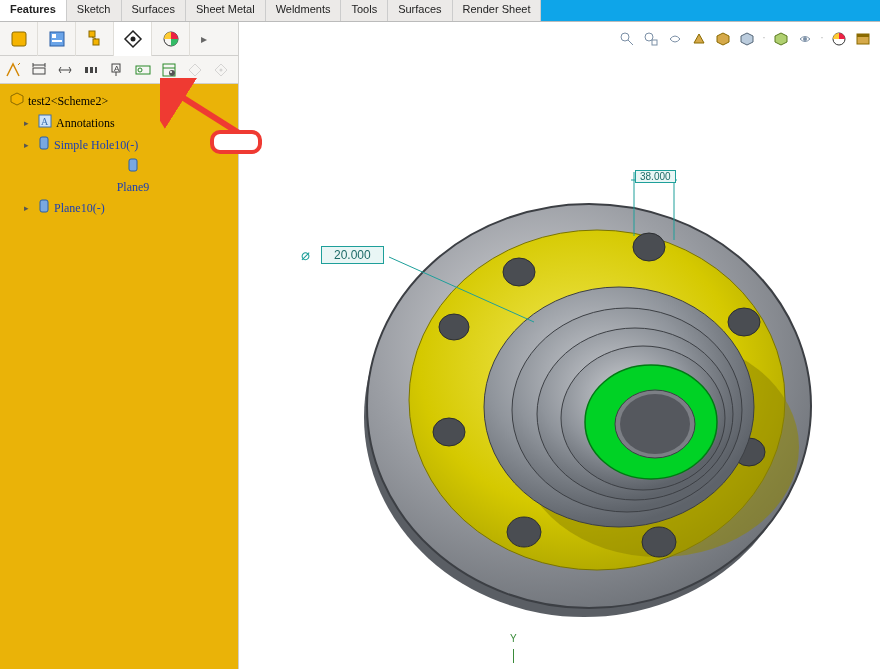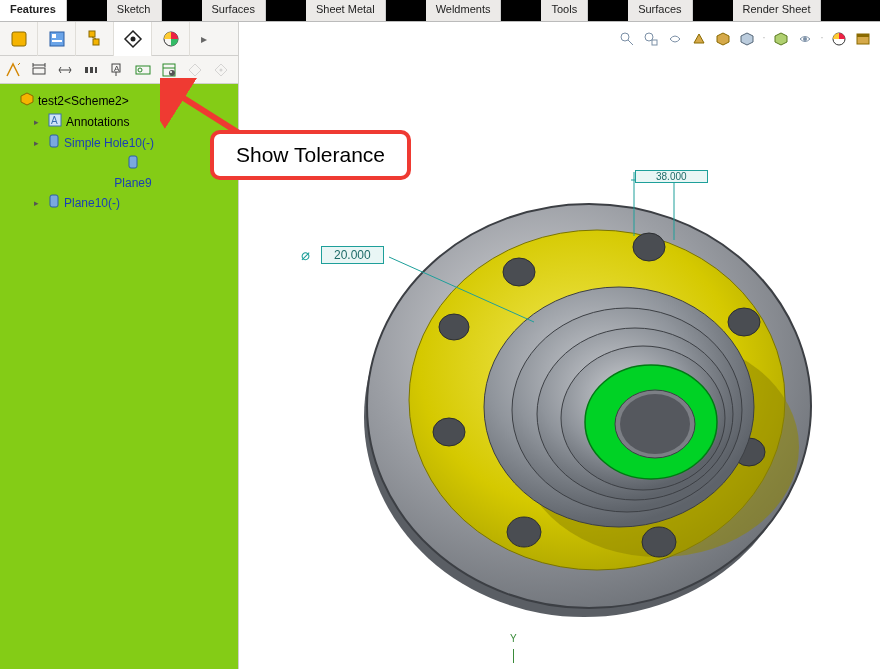--- a/index.html
+++ b/index.html
@@ -9,24 +9,23 @@
     background: #fff;
     width: 880px;
     height: 669px;
     overflow: hidden;
     position: relative;
   }
 
   
   .tab-strip {
     display: flex;
-    background: #000000;
+    background: #0ea5e9;
     border-bottom: 1px solid #bbb;
     height: 22px;
-    gap: 40px;
   }
   .tab {
     padding: 3px 10px;
     font-size: 11px;
     border-right: 1px solid #ccc;
     background: #eceae8;
     cursor: pointer;
     color: #222;
   }
   .tab.active {
@@ -74,24 +73,25 @@
     gap: 8px;
   }
   .feature-row .fbtn {
     width: 18px; height: 18px;
     display: flex; align-items: center; justify-content: center;
     cursor: pointer;
   }
   .fbtn.dim { opacity: 0.35; }
 
   .tree {
-    padding: 6px 20px;
-    background: #84cc16;
+    padding: 6px 10px;
+    background: #eab308;
     flex: 1;
     font-size: 12px;
+    font-family: Liberation Serif, serif;
   }
   .tree .node {
     display: flex;
     align-items: center;
     gap: 4px;
     padding: 2px 0;
     cursor: pointer;
   }
   .tree .node .arrow {
     width: 10px;
@@ -445,33 +445,32 @@
       <ellipse cx="416" cy="402" rx="35" ry="30" fill="#55585e"></ellipse>
 
       <line x1="150" y1="235" x2="295" y2="300" stroke="#1e9f9a" stroke-width="1"></line>
       <line x1="395" y1="150" x2="395" y2="214" stroke="#1e9f9a"></line>
       <line x1="435" y1="150" x2="435" y2="218" stroke="#1e9f9a"></line>
       <line x1="392" y1="158" x2="438" y2="158" stroke="#1e9f9a"></line>
     </svg>
 
     <span class="dim-phi" style="left:62px;top:224px">⌀</span>
     <div class="dim-box" style="left:82px;top:224px">20.000</div>
-    <div class="dim-box" style="left:396px;top:148px;font-size:10px;padding:0 20px">38.000</div>
+    <div class="dim-box" style="left:396px;top:148px;font-size:10px;padding:0 4px">38.000</div>
 
     <div class="axis">
       <span class="y">Y</span>
       <div class="stick"></div>
     </div>
 
   </div>
 </div>
 
 <svg class="arrow-svg" width="110" height="70">
   <defs>
     <marker id="ah" markerWidth="12" markerHeight="12" refX="2" refY="6" orient="auto">
       <path d="M0,0 L12,6 L0,12 Z" fill="#ef3a32"></path>
     </marker>
   </defs>
   <line x1="90" y1="62" x2="14" y2="14" stroke="#ef3a32" stroke-width="6" marker-end="url(#ah)"></line>
 </svg>
 <div class="callout">
-  <div>Show Tolerance</div>
 </div>
 
 </body></html>

